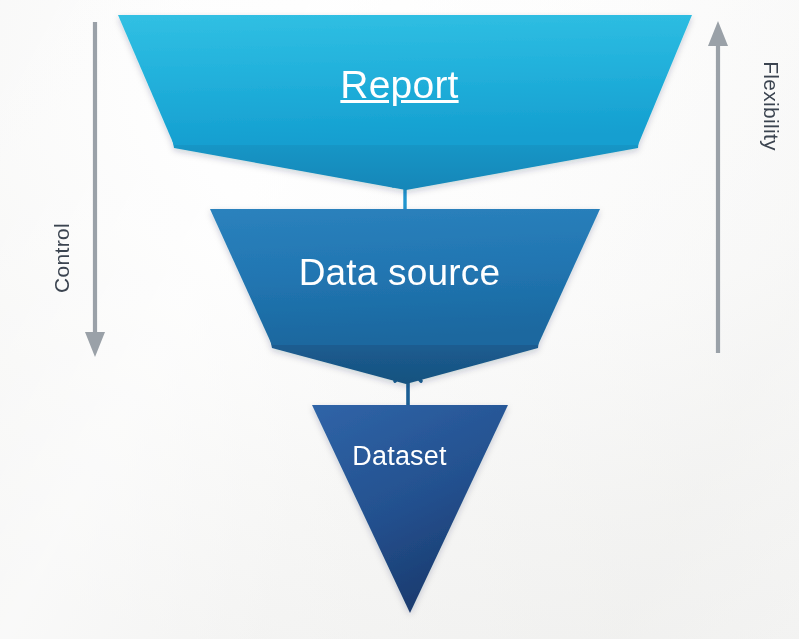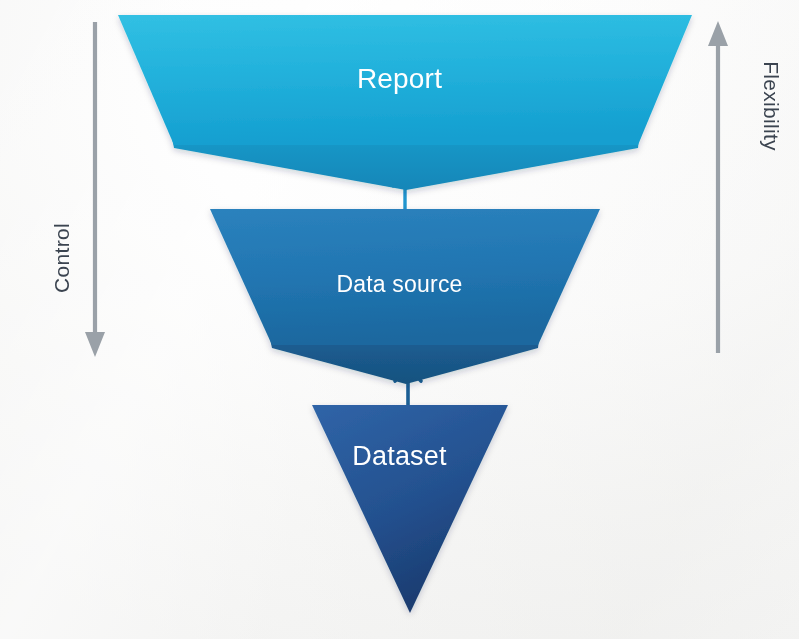--- a/index.html
+++ b/index.html
@@ -46,26 +46,27 @@
     color: #ffffff;
     font-weight: 300;
     letter-spacing: 0.2px;
     white-space: nowrap;
     text-align: center;
     pointer-events: none;
   }
   #label-report {
     left: 0; right: 0;
     top: 63px;
-    font-size: 28px;
+    font-size: 39px;
+    text-decoration: underline;
   }
   #label-datasource {
     left: 0; right: 0;
-    top: 271px;
-    font-size: 23px;
+    top: 252px;
+    font-size: 37px;
   }
   #label-dataset {
     left: 0; right: 0;
     top: 441px;
     font-size: 27px;
     text-align: center;
   }
   .axis-label {
     position: absolute;
     color: #3b4450;

